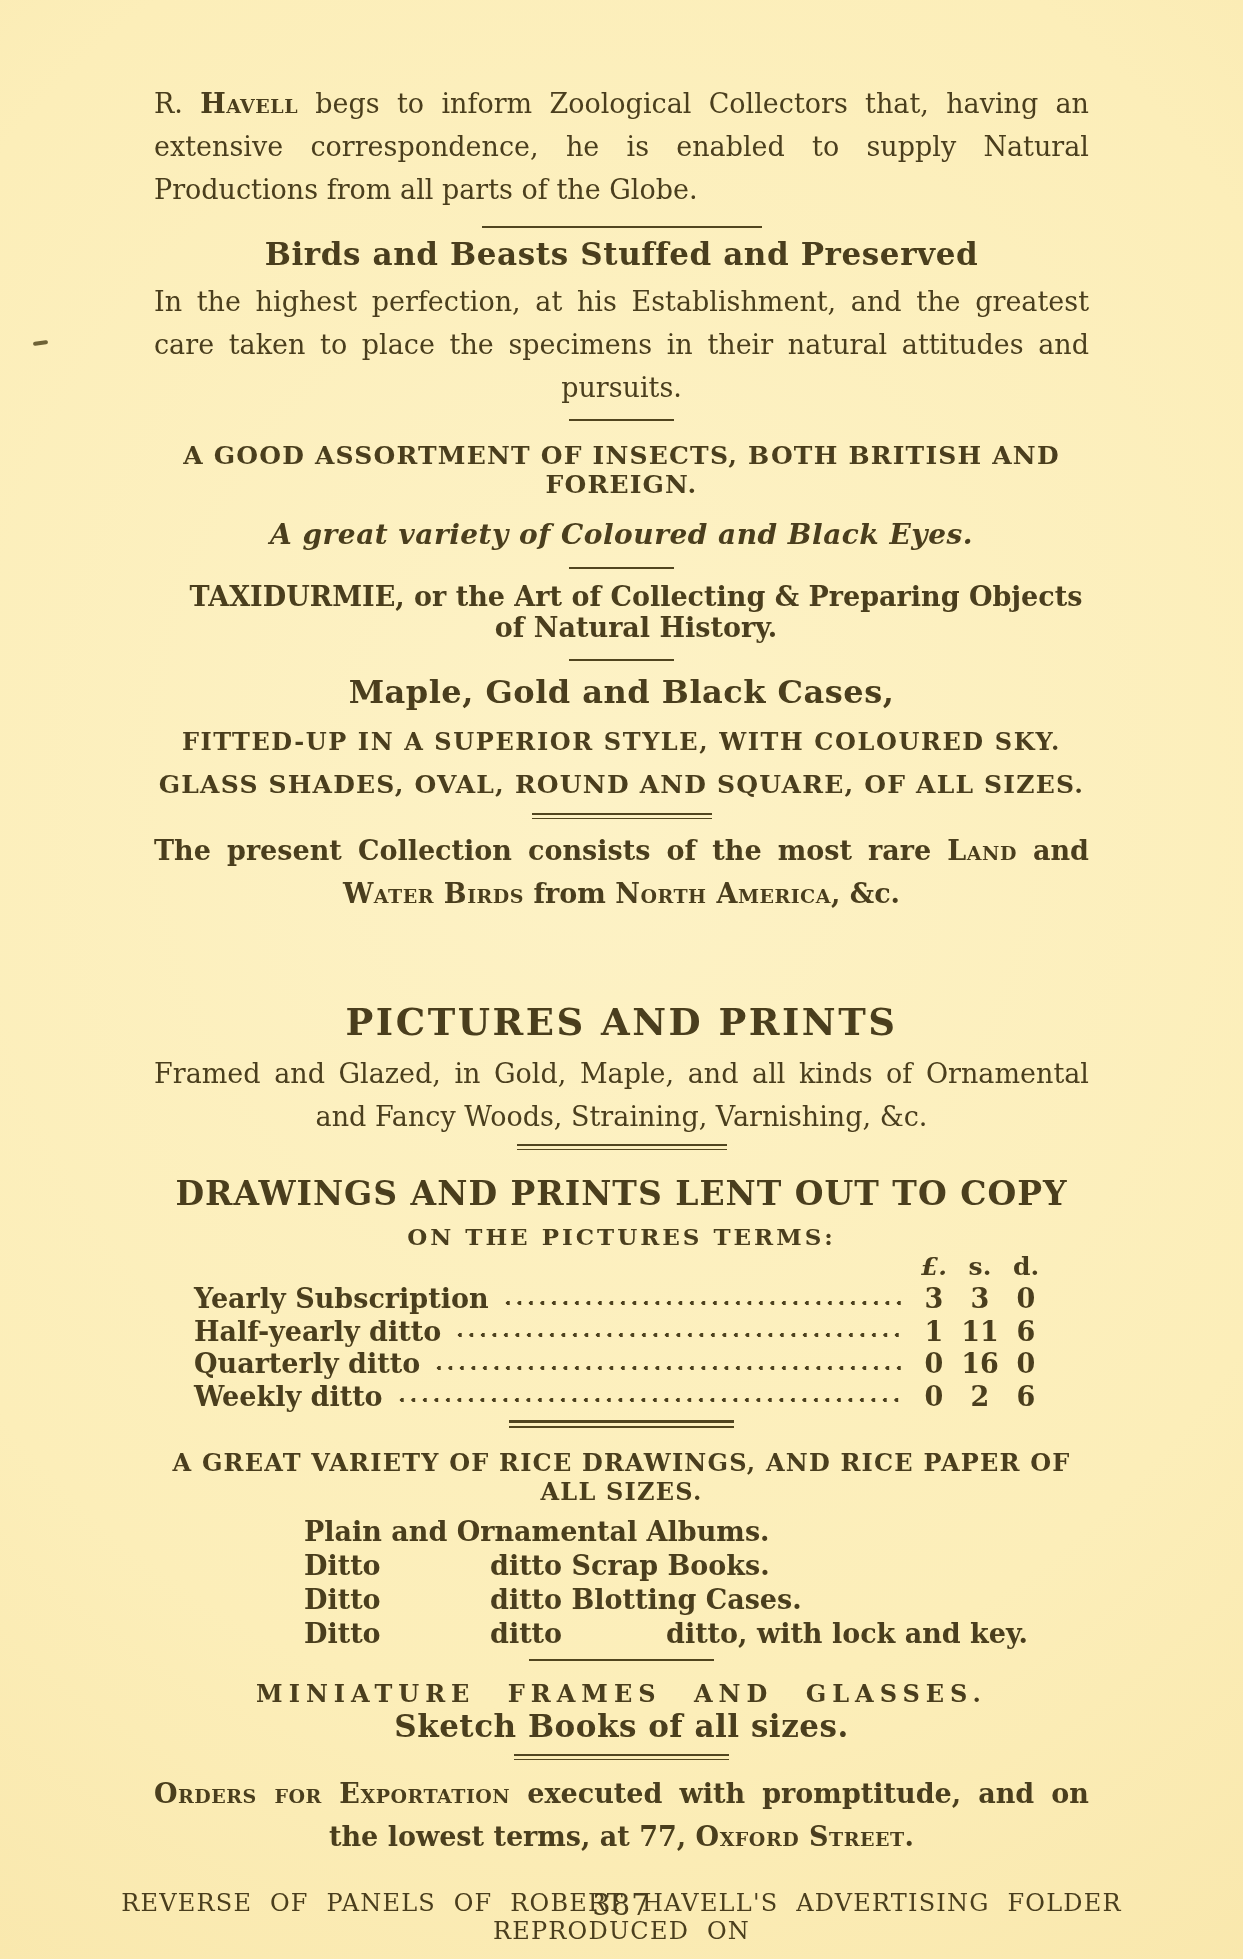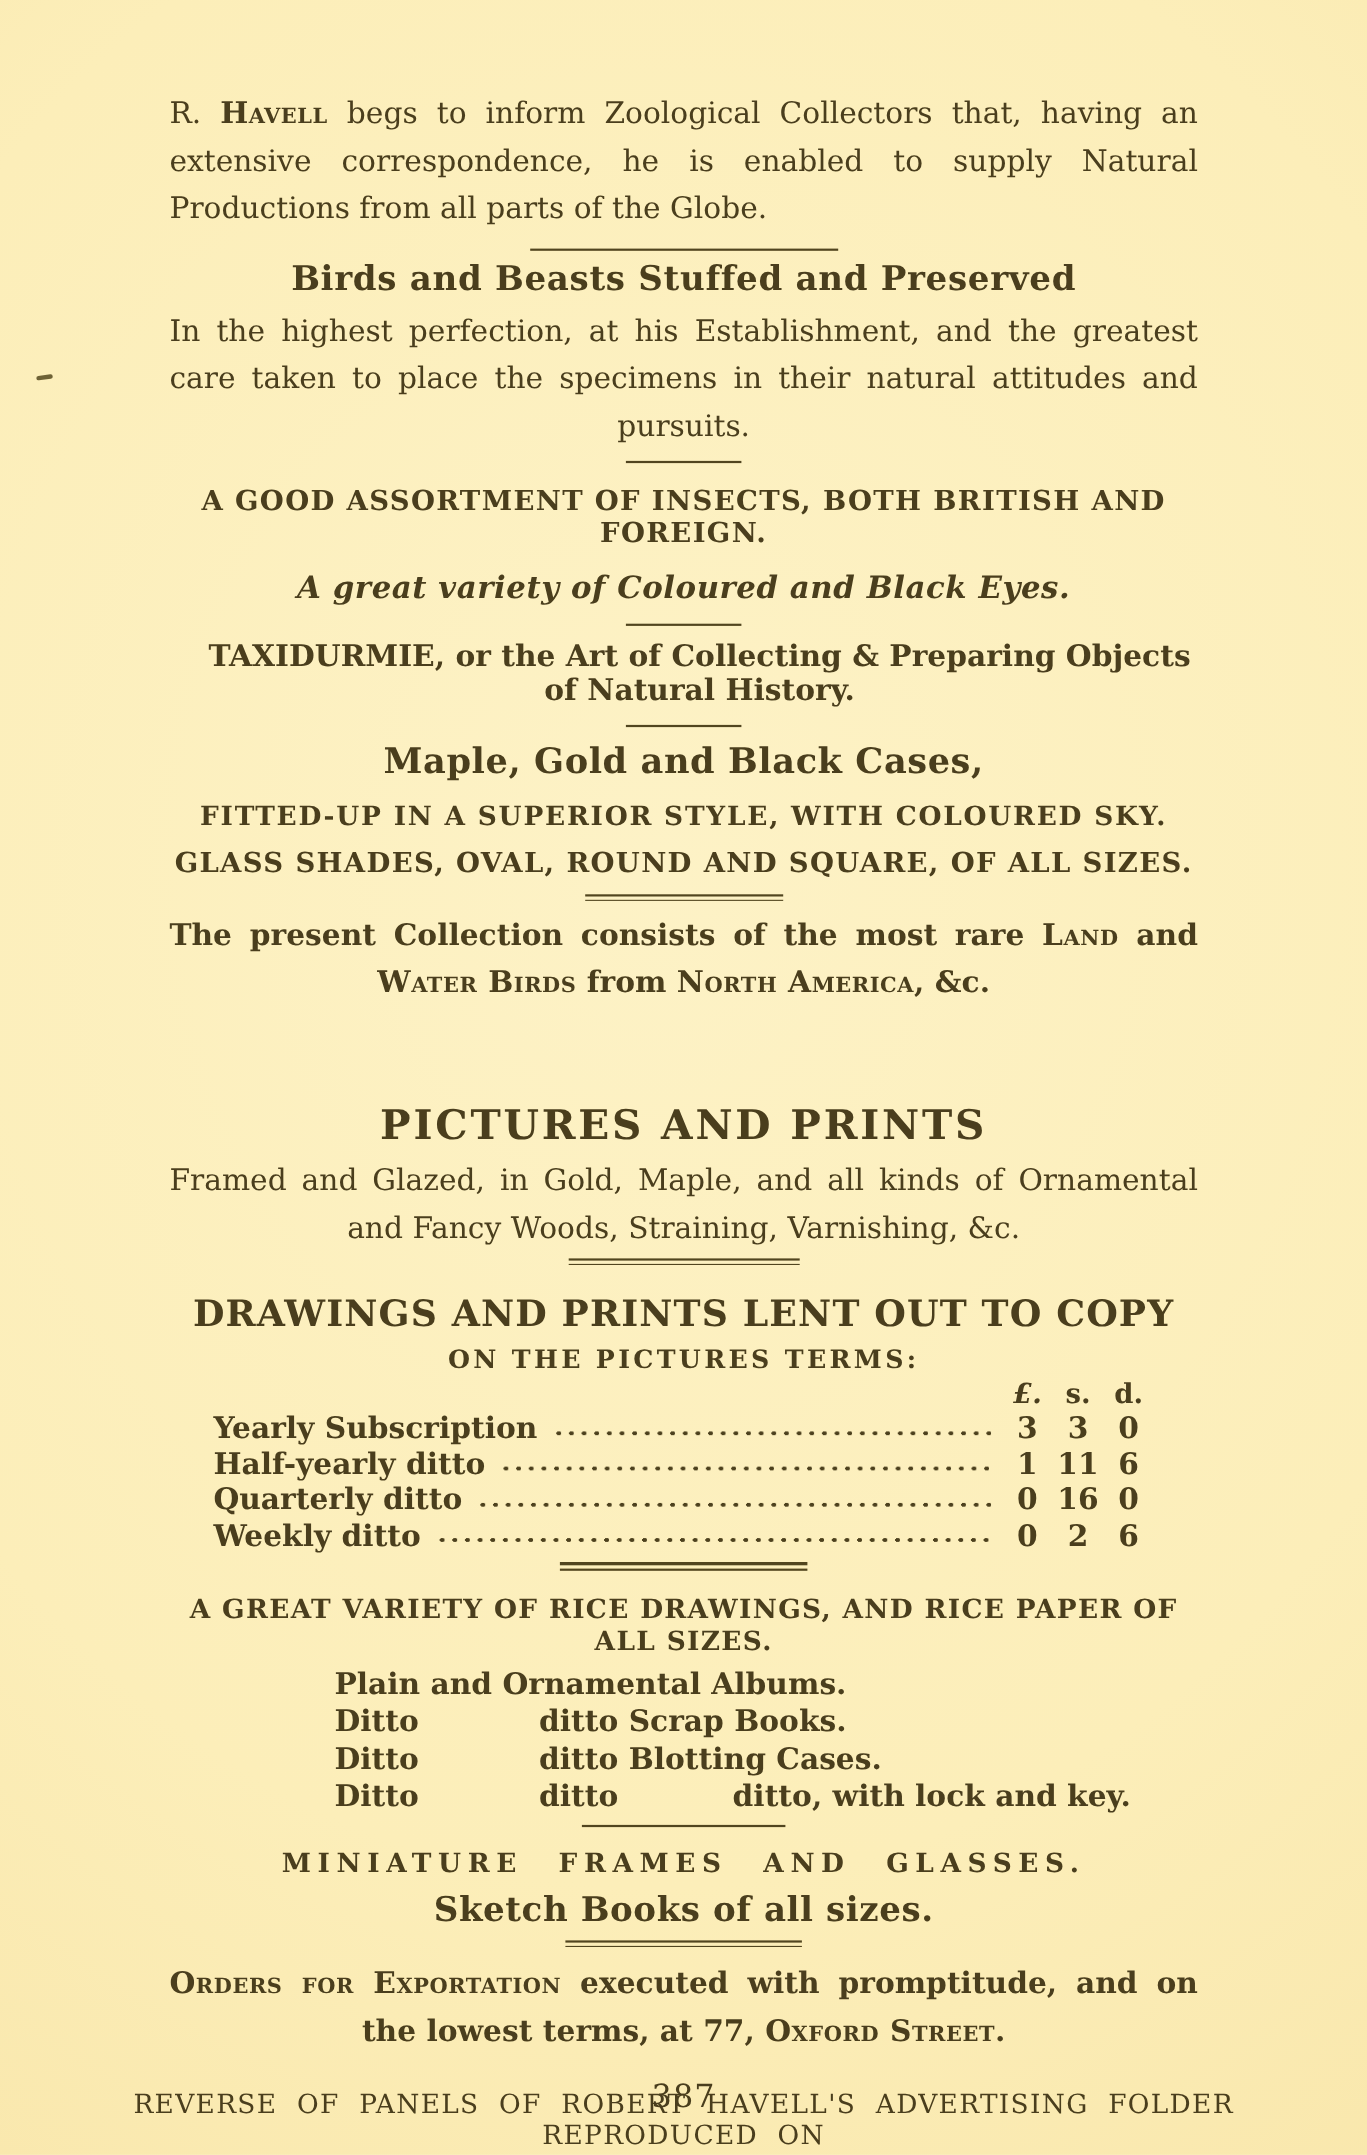--- a/index.html
+++ b/index.html
@@ -162,21 +162,21 @@
     <div class="arow">
       <span class="ac1">Ditto</span>
       <span class="ac2">ditto</span>
       <span class="ac3">ditto, with lock and key.</span>
     </div>
   </div>
 
   <hr class="rule" style="width:185px;margin-top:12px;">
 
   <p class="center line-min" style="margin-top:18px;">MINIATURE FRAMES AND GLASSES.</p>
-  <p class="center h-sketch" style="margin-top:10px;">Sketch Books of all sizes.</p>
+  <p class="center h-sketch" style="">Sketch Books of all sizes.</p>
 
   <hr class="rule dbl" style="width:215px;margin-top:10px;">
 
   <p class="p center-last semibold" style="margin-top:12px;"><span class="sc heavy">Orders for Exportation</span><span> executed with promptitude, and on the lowest terms, at 77, </span><span class="sc heavy">Oxford Street</span><span>.</span></p>
 
 </div>
 
 <div class="wide">
   <p class="center caption-line" style="margin-top:30px;">REVERSE OF PANELS OF ROBERT HAVELL'S ADVERTISING FOLDER REPRODUCED ON</p>
 

